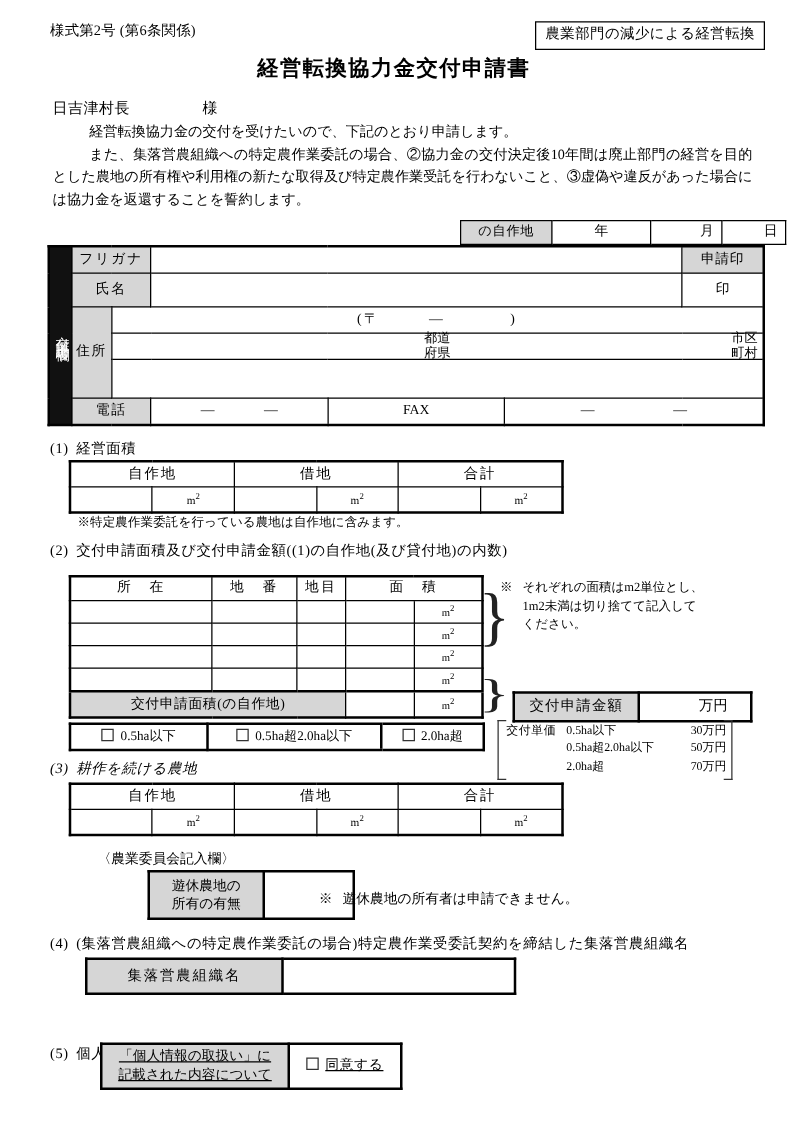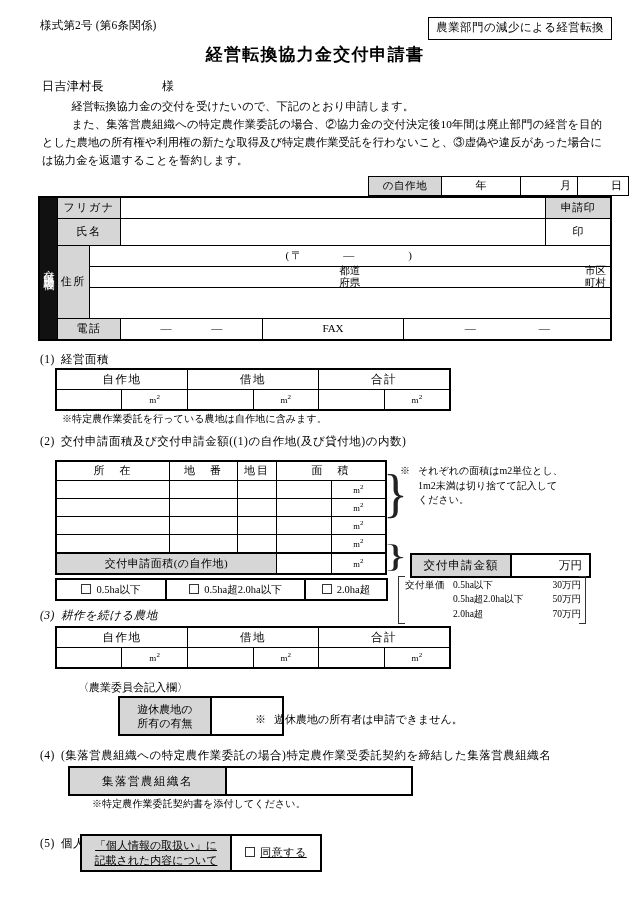--- a/index.html
+++ b/index.html
@@ -224,21 +224,21 @@
     line-height: 1.45;
   }
   #side-notes .note-blk { margin-bottom: 7px; }
   #side-notes .mk { display: inline-block; width: 18px; }
   #side-notes .hang { padding-left: 18px; display: block; }
   sup.sq { font-size: 7px; vertical-align: super; }
 
   #amount-table { width: 168px; }
   #amount-table td { height: 21px; font-size: 11.5px; }
   #amount-table td.lbl { background: #d6d6d6; letter-spacing: 1px; border: 2px solid #000; }
-  #amount-table td.val { text-align: right; padding-right: 7px; border: 2px solid #000; border-left: none; }
+  #amount-table td.val { text-align: right; padding-right: 18px; border: 2px solid #000; border-left: none; }
 
   #unit-price {
     width: 180px;
     font-size: 9.5px;
     line-height: 1.5;
   }
   #unit-price .up-row { display: flex; }
   #unit-price .up-lbl { width: 48px; letter-spacing: .5px; }
   #unit-price .up-cond { width: 88px; }
   #unit-price .up-amt { width: 40px; text-align: right; }
@@ -554,21 +554,20 @@
     <table class="grid" id="org-table">
       <tbody>
           <tr>
         <td class="lbl">集落営農組織名</td>
         <td class="val"></td>
       </tr>
     </tbody>
       </table>
   </div>
 
-  <div class="abs note" style="left:92px; top:797px;">※特定農作業委託契約書を添付してください。</div>
 
   <div class="abs sec-head" style="left:40px; top:836px;font-family:Liberation Serif, serif;">
     <span class="num">(5)</span><span>個人情報の取扱いの確認</span>
   </div>
 
   <div class="abs" style="left:80px; top:834px;">
     <table class="grid" id="privacy-table">
       <tbody>
           <tr>
         <td class="lbl">

